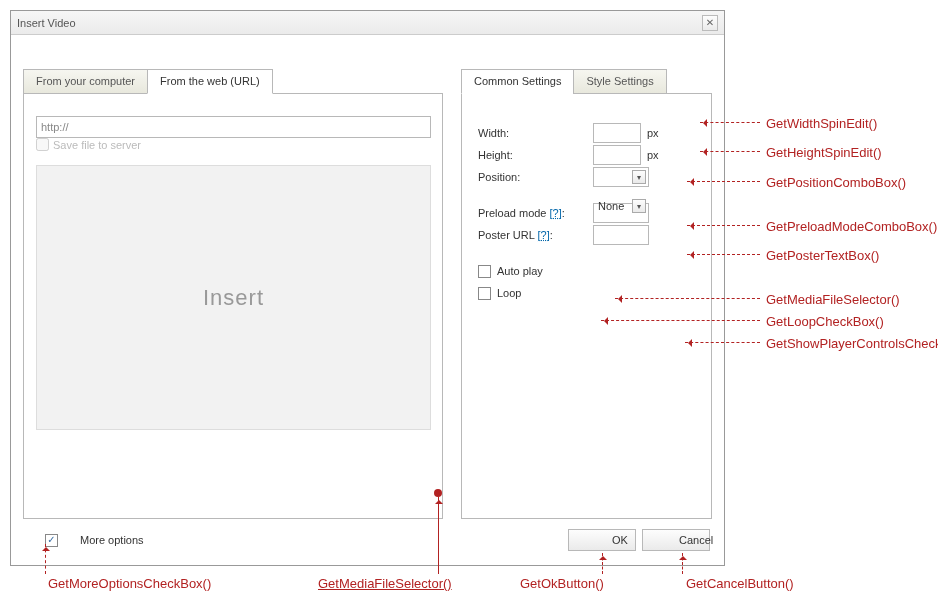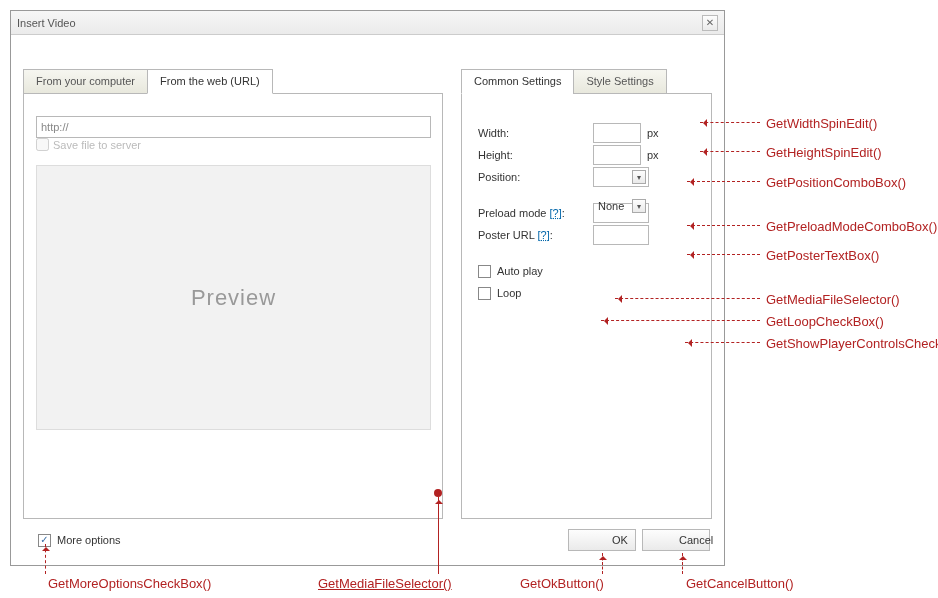--- a/index.html
+++ b/index.html
@@ -28,21 +28,21 @@
 .unit { margin-left: 6px; color: #333; }
 .combo { width: 35px; height: 20px; border: 1px solid #B8B8B8; background: #fff; display: inline-flex; align-items: center; justify-content: flex-end; padding: 0 2px; cursor: pointer; }
 .combo.wide { width: 56px; justify-content: space-between; padding: 0 2px 14px 4px; }
 .caret { width: 14px; height: 14px; border: 1px solid #aaa; display: inline-flex; align-items: center; justify-content: center; font-size: 8px; color: #555; background: linear-gradient(#fdfdfd,#eaeaea); }
 .textin { width: 56px; height: 20px; border: 1px solid #B8B8B8; padding: 0 3px; font-size: 11px; }
 .checkrow { display: flex; align-items: center; gap: 6px; height: 22px; }
 .cb { width: 13px; height: 13px; border: 1px solid #888; background: #fff; display: inline-flex; align-items: center; justify-content: center; font-size: 10px; line-height: 10px; color: #3a6ea5; cursor: pointer; }
 .cb.checked::after { content: "✓"; }
 .gap { height: 14px; }
 .footer { display: flex; align-items: center; padding: 10px 2px 4px; }
-.footer .more { display: flex; align-items: center; gap: 6px; margin-left: 13px; text-align: right; }
+.footer .more { display: flex; align-items: center; gap: 22px; margin-left: 20px; text-align: right; }
 .spacer { flex: 1; }
 .btn { width: 68px; height: 22px; border: 1px solid #B8B8B8; background: linear-gradient(#fdfdfd,#eaeaea); color: #333; font-size: 11px; cursor: pointer; text-align: center; padding-left: 36px; }
 .btn + .btn { margin-left: 6px; }
 
 .ann { position: absolute; color: #B22222; font-family: Verdana, sans-serif; font-size: 13px; white-space: nowrap; }
 .arrow { position: absolute; height: 0; border-top: 1px dashed #B22222; }
 .arrow::before { content: ""; position: absolute; left: -1px; top: -4px; border: 4px solid transparent; border-right-color: #B22222; }
 .vline { position: absolute; width: 0; border-left: 1px dashed #B22222; }
 .vline::before { content: ""; position: absolute; top: -1px; left: -4px; border: 4px solid transparent; border-bottom-color: #B22222; }
 .media-dot { position: absolute; width: 8px; height: 8px; background: #B22222; border-radius: 50%; }
@@ -62,21 +62,21 @@
           <div class="tab">From your computer</div>
           <div class="tab active">From the web (URL)</div>
         </div>
         <div class="panel">
           <input class="url-input" value="http://" style="">
           <div class="savefile">
             <input type="checkbox" disabled="" style="">
             <span>Save file to server</span>
           </div>
           <div class="preview">
-            <span>Preview</span>
+            <span>Insert</span>
           </div>
         </div>
       </div>
       <div class="right-col">
         <div class="tabs">
           <div class="tab active">Common Settings</div>
           <div class="tab">Style Settings</div>
         </div>
         <div class="panel">
           <div class="settings-rows">

